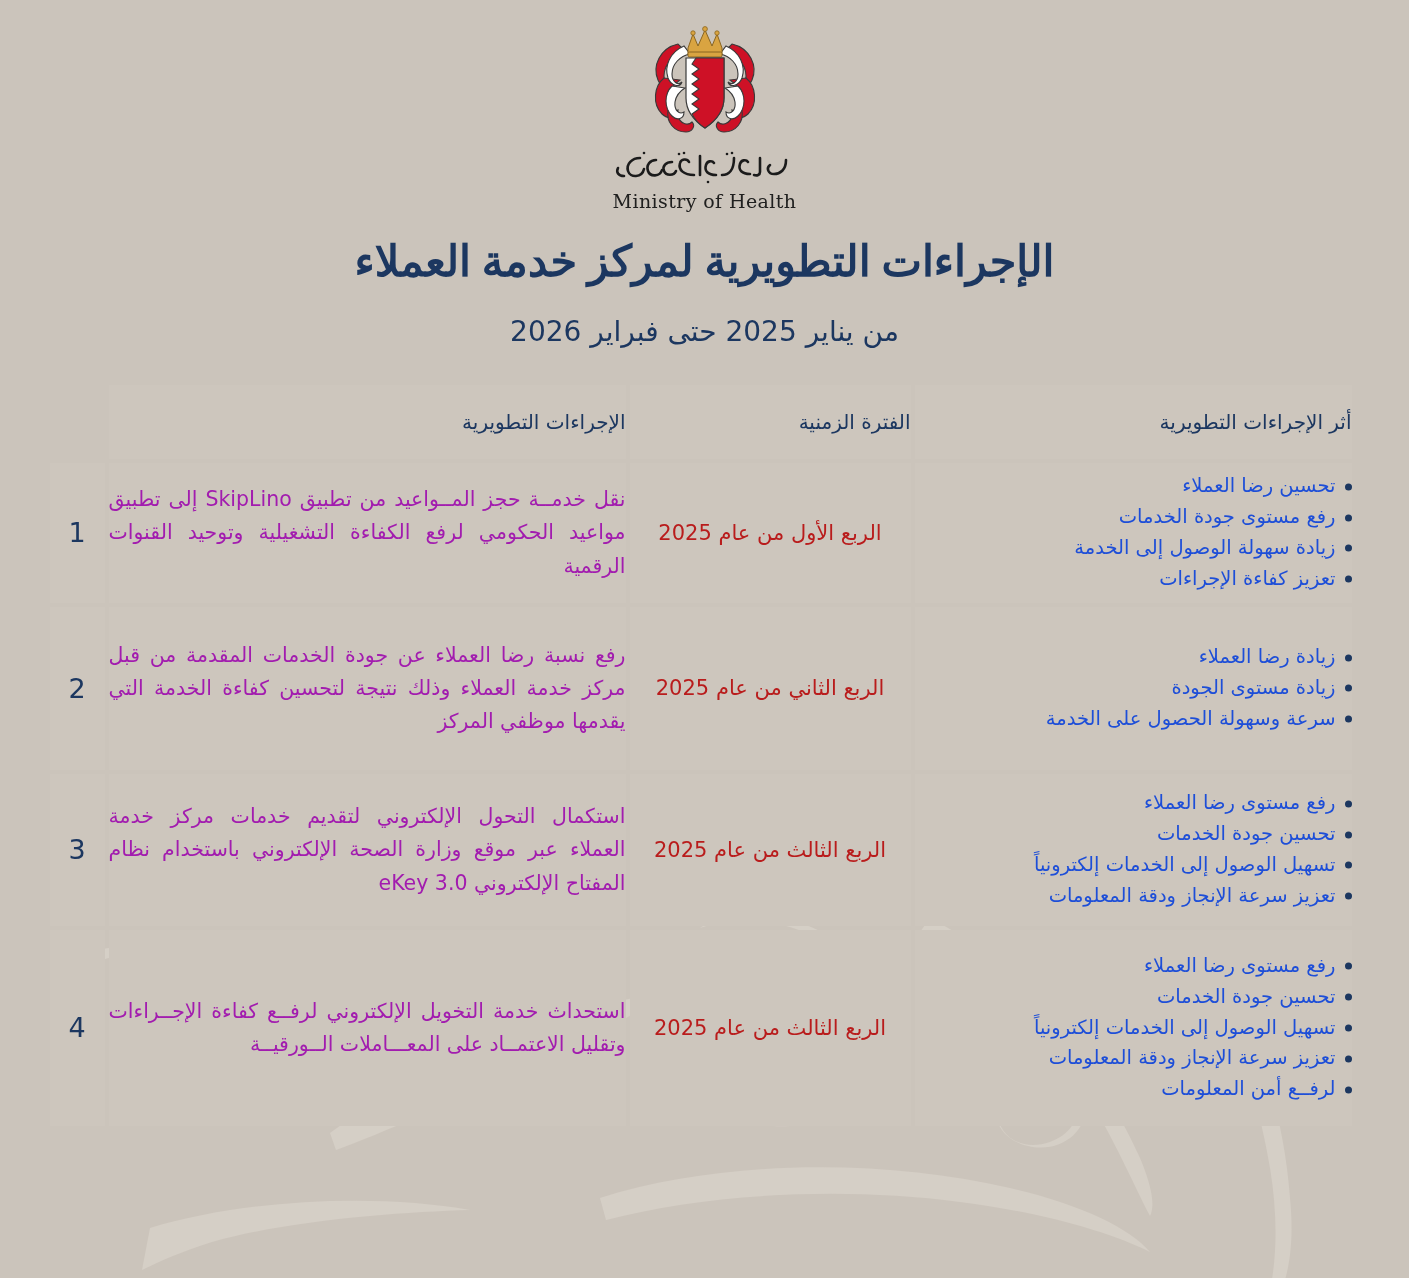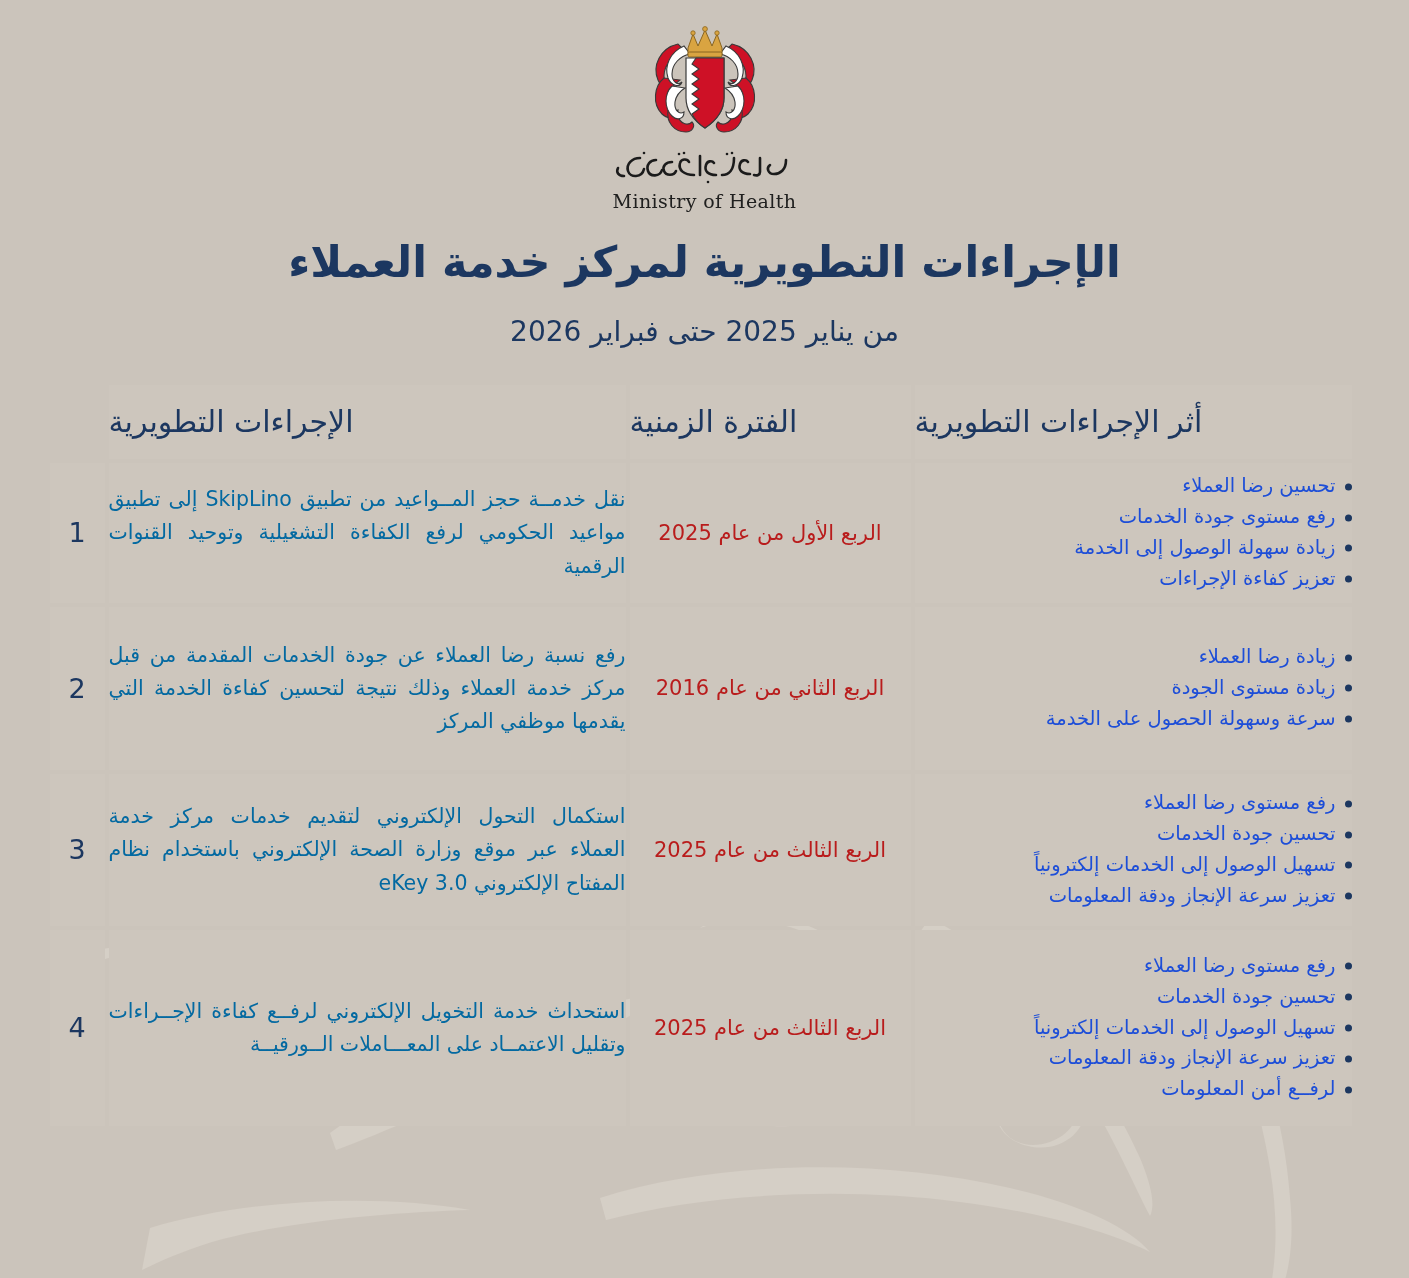--- a/index.html
+++ b/index.html
@@ -61,20 +61,21 @@
 
   
   .title {
     margin-top: 26px;
     text-align: center;
     font-size: 43px;
     font-weight: bold;
     color: #1c3760;
     line-height: 1.12;
     letter-spacing: -0.2px;
+    font-family: Liberation Serif, serif;
   }
   .subtitle {
     margin-top: 10px;
     text-align: center;
     font-size: 28px;
     font-weight: normal;
     color: #1c3760;
   }
 
   
@@ -97,24 +98,24 @@
     font-weight: normal;
   }
   col.c-impact  { width: 437px; }
   col.c-period  { width: 281px; }
   col.c-action  { width: 517px; }
   col.c-num     { width: 55px; }
 
   thead th {
     background: #d6d0c8;
     height: 74px;
-    font-size: 30px;
+    font-size: 20px;
     font-weight: bold;
     color: #1c3760;
-    text-align: left;
+    text-align: right;
   }
   thead th.blank-head {
     background: transparent;
   }
 
   td.impact {
     padding: 14px 18px 14px 14px;
     text-align: right;
     font-size: 19.5px;
     line-height: 1.58;
@@ -151,21 +152,21 @@
     padding: 10px 8px;
   }
 
   td.action {
     padding: 16px 20px;
     text-align: justify;
     text-align-last: right;
     font-size: 20.5px;
     line-height: 1.62;
     font-weight: bold;
-    color: #0369a1;
+    color: #a21caf;
   }
 
   td.num {
     text-align: center;
     font-size: 27px;
     font-weight: bold;
     color: #1c3760;
   }
 
   tbody tr.r1 td { height: 140px; }
@@ -291,21 +292,21 @@
         </tr>
 
         <tr class="r2">
           <td class="impact">
             <ul>
               <li>زيادة رضا العملاء</li>
               <li>زيادة مستوى الجودة</li>
               <li>سرعة وسهولة الحصول على الخدمة</li>
             </ul>
           </td>
-          <td class="period">الربع الثاني من عام 2016</td>
+          <td class="period">الربع الثاني من عام 2025</td>
           <td class="action">رفع نسبة رضا العملاء عن جودة الخدمات المقدمة من قبل مركز خدمة العملاء وذلك نتيجة لتحسين كفاءة الخدمة التي يقدمها موظفي المركز</td>
           <td class="num">2</td>
         </tr>
 
         <tr class="r3">
           <td class="impact">
             <ul>
               <li>رفع مستوى رضا العملاء</li>
               <li>تحسين جودة الخدمات</li>
               <li>تسهيل الوصول إلى الخدمات إلكترونياً</li>

